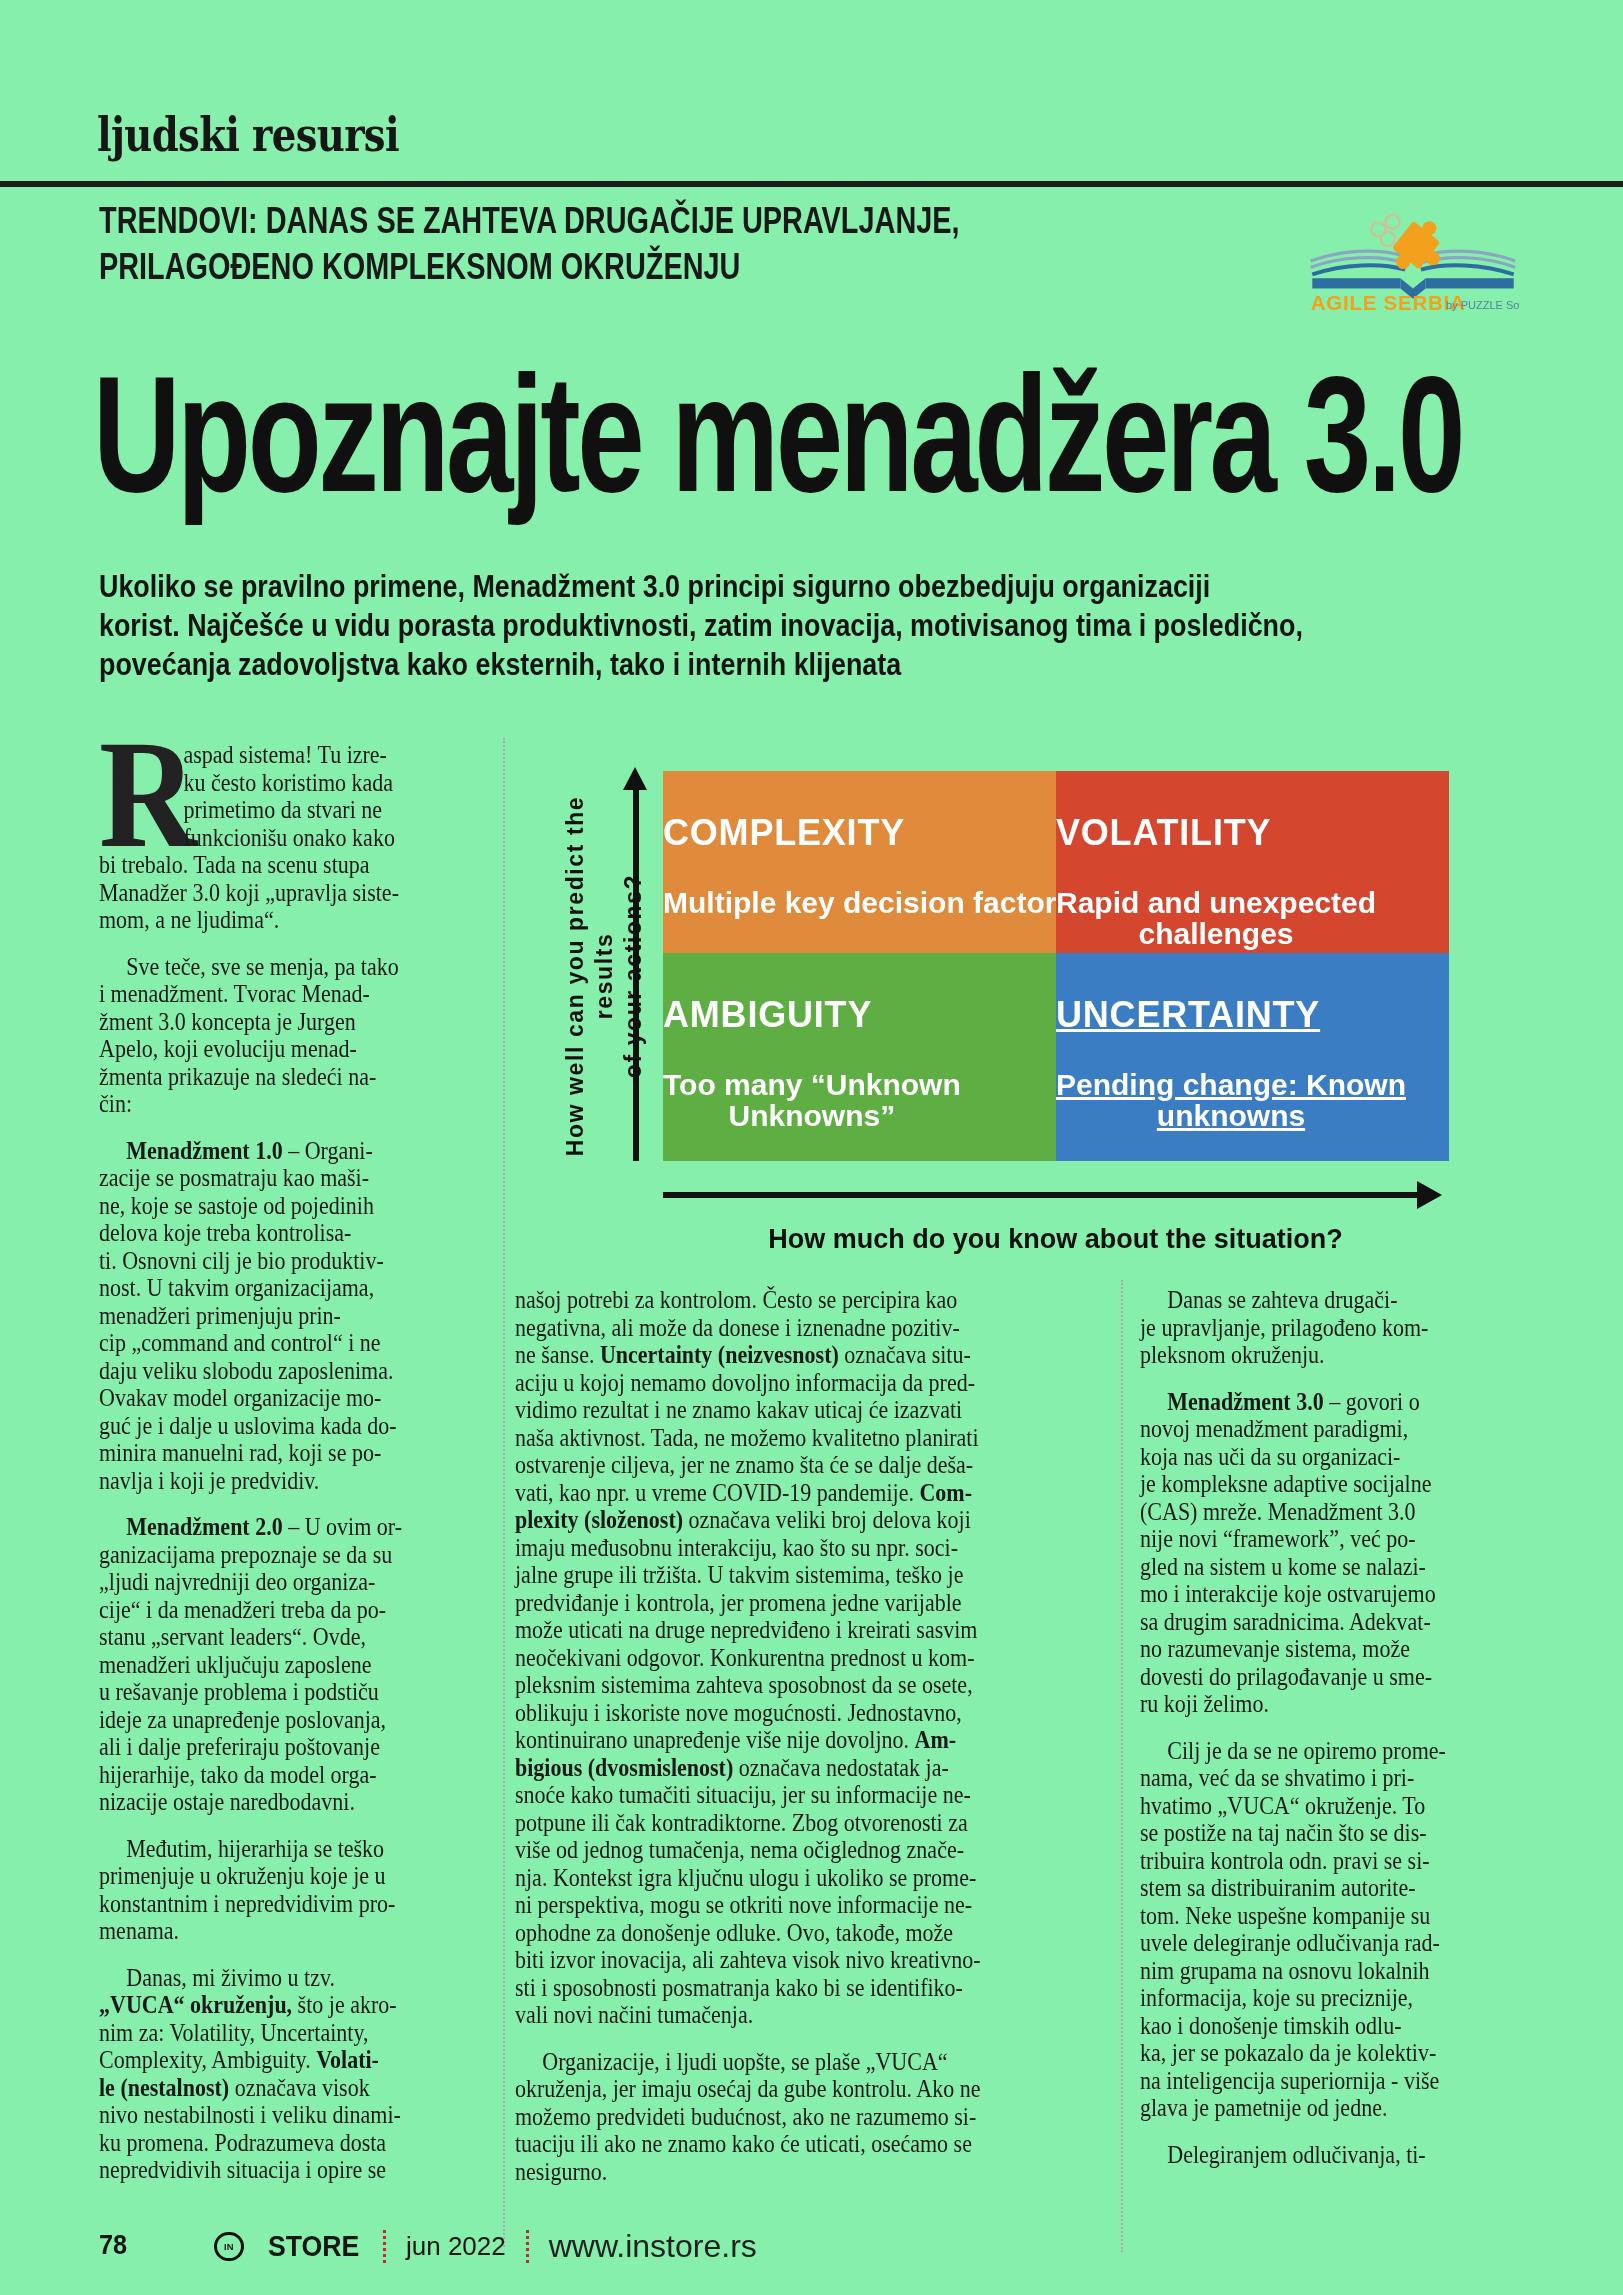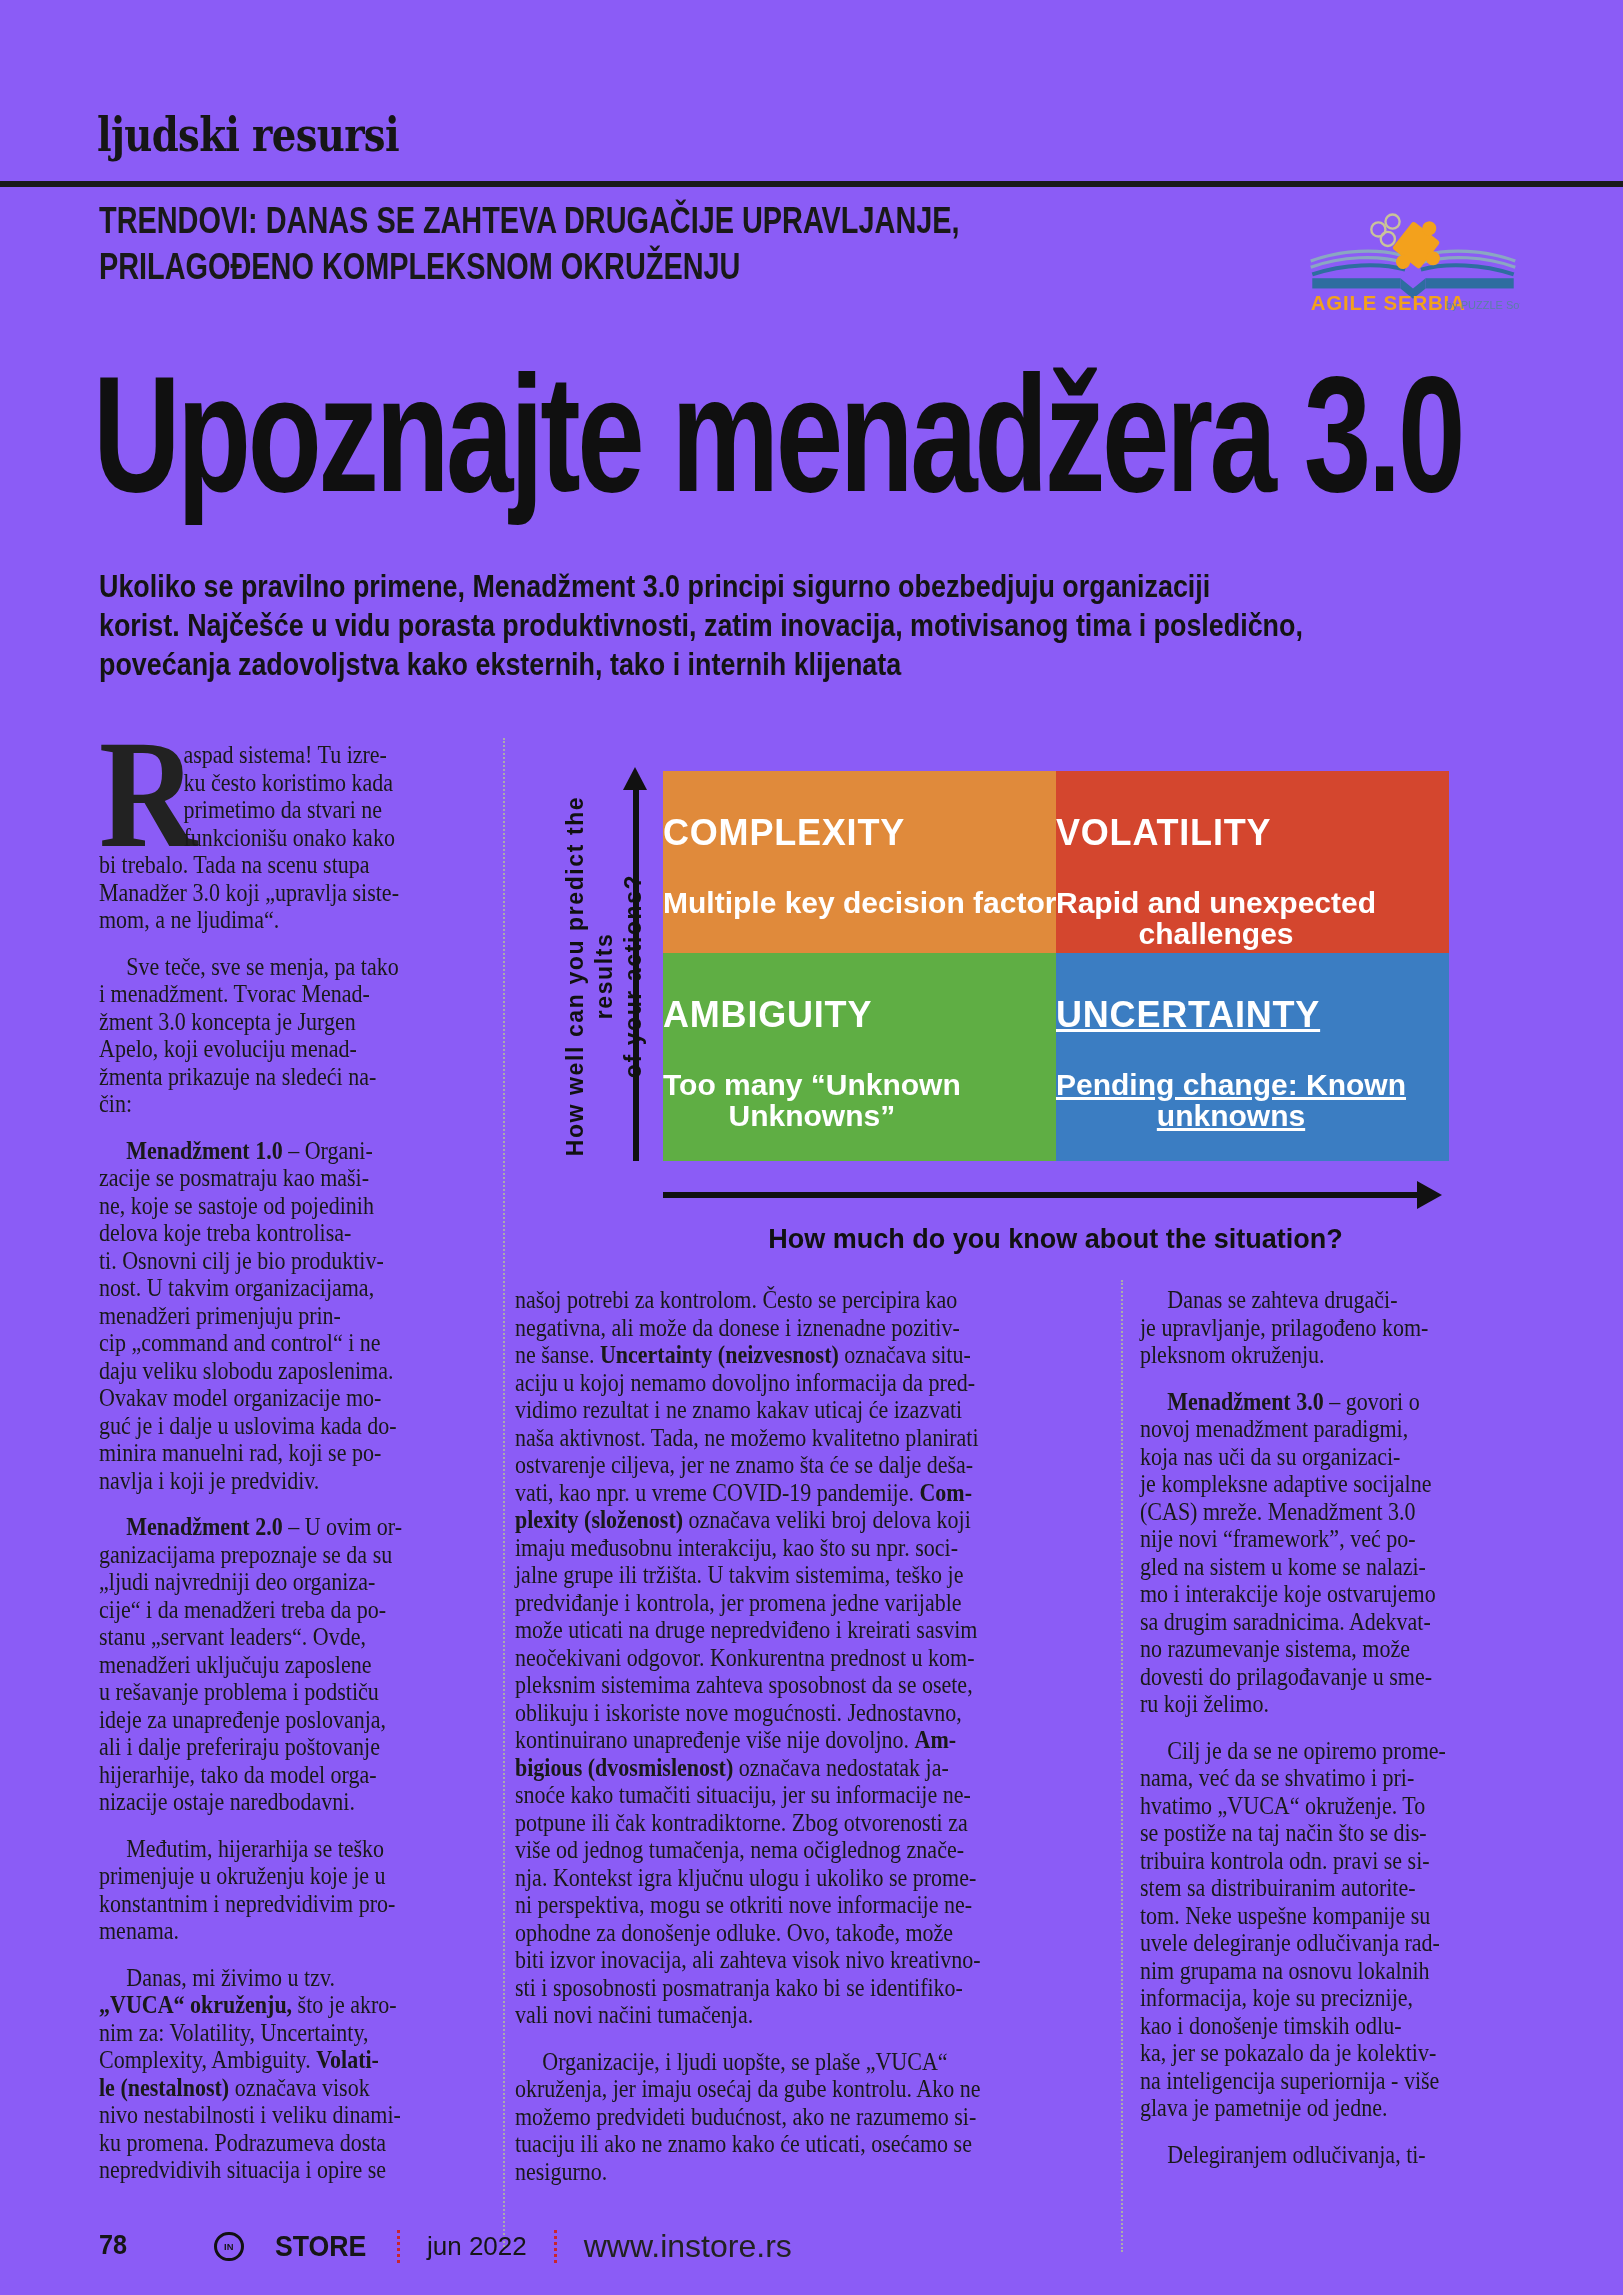--- a/index.html
+++ b/index.html
@@ -1,16 +1,16 @@
 <!DOCTYPE html>
 <html style="font-size:12.6px"><head>
 <meta charset="utf-8">
 <style>
   html,body{margin:0;padding:0;background:#e9e9e9;}
-  .page{position:relative;width:1623px;height:2295px;background:#8b5cf6;overflow:hidden;
+  .page{position:relative;width:1623px;height:2295px;background:#86efac;overflow:hidden;
         font-family:"Liberation Serif",serif;color:#161616;}
   .abs{position:absolute;}
 
   
   .section-title{left:97px;top:112px;font-family:"DejaVu Serif",serif;font-weight:bold;
       font-size:46px;line-height:47px;transform:scaleX(.84);transform-origin:0 0;letter-spacing:-0.8px;white-space:nowrap;}
   .top-rule{left:0;top:181px;width:1623px;height:5.5px;background:#1a1a1a;}
   .kicker{left:99px;top:198px;font-family:"Liberation Sans",sans-serif;font-weight:bold;
       font-size:37px;transform:scaleX(.78);transform-origin:0 0;color:#191919;}
   .kicker .ln{line-height:46px;white-space:pre;}
@@ -55,21 +55,21 @@
   .x-arrow-head{left:902px;top:438px;width:0;height:0;border-top:14px solid transparent;
       border-bottom:14px solid transparent;border-left:25px solid #111;}
   .x-label{left:148px;top:481px;width:785px;text-align:center;font-weight:bold;font-size:27px;color:#111;}
 
   
   .logo{left:1306px;top:212px;width:214px;height:101px;}
 
   
   .footer-pagenum{left:99px;top:2229px;font-family:"Liberation Sans",sans-serif;font-weight:bold;
       font-size:28px;transform:scaleX(.9);transform-origin:0 0;}
-  .footer-group{left:214px;top:2226px;height:41px;display:flex;align-items:center;gap:27px;
+  .footer-group{left:214px;top:2226px;height:41px;display:flex;align-items:center;gap:20px;
       font-family:"Liberation Sans",sans-serif;}
   .brand-mark{width:23.6px;height:23.6px;border:3.9px solid #111;border-radius:50%;display:flex;
       align-items:center;justify-content:center;font-weight:bold;font-size:9.4px;letter-spacing:0;}
   .brand{font-weight:bold;font-size:29px;letter-spacing:0;transform:scaleX(.92);}
   .fsep{height:33px;border-left:3.9px dotted #c9252c;width:0;}
   .issue{font-weight:normal;font-size:26px;}
   .website{font-size:32px;color:#222;}
 </style>
 </head>
 <body>

